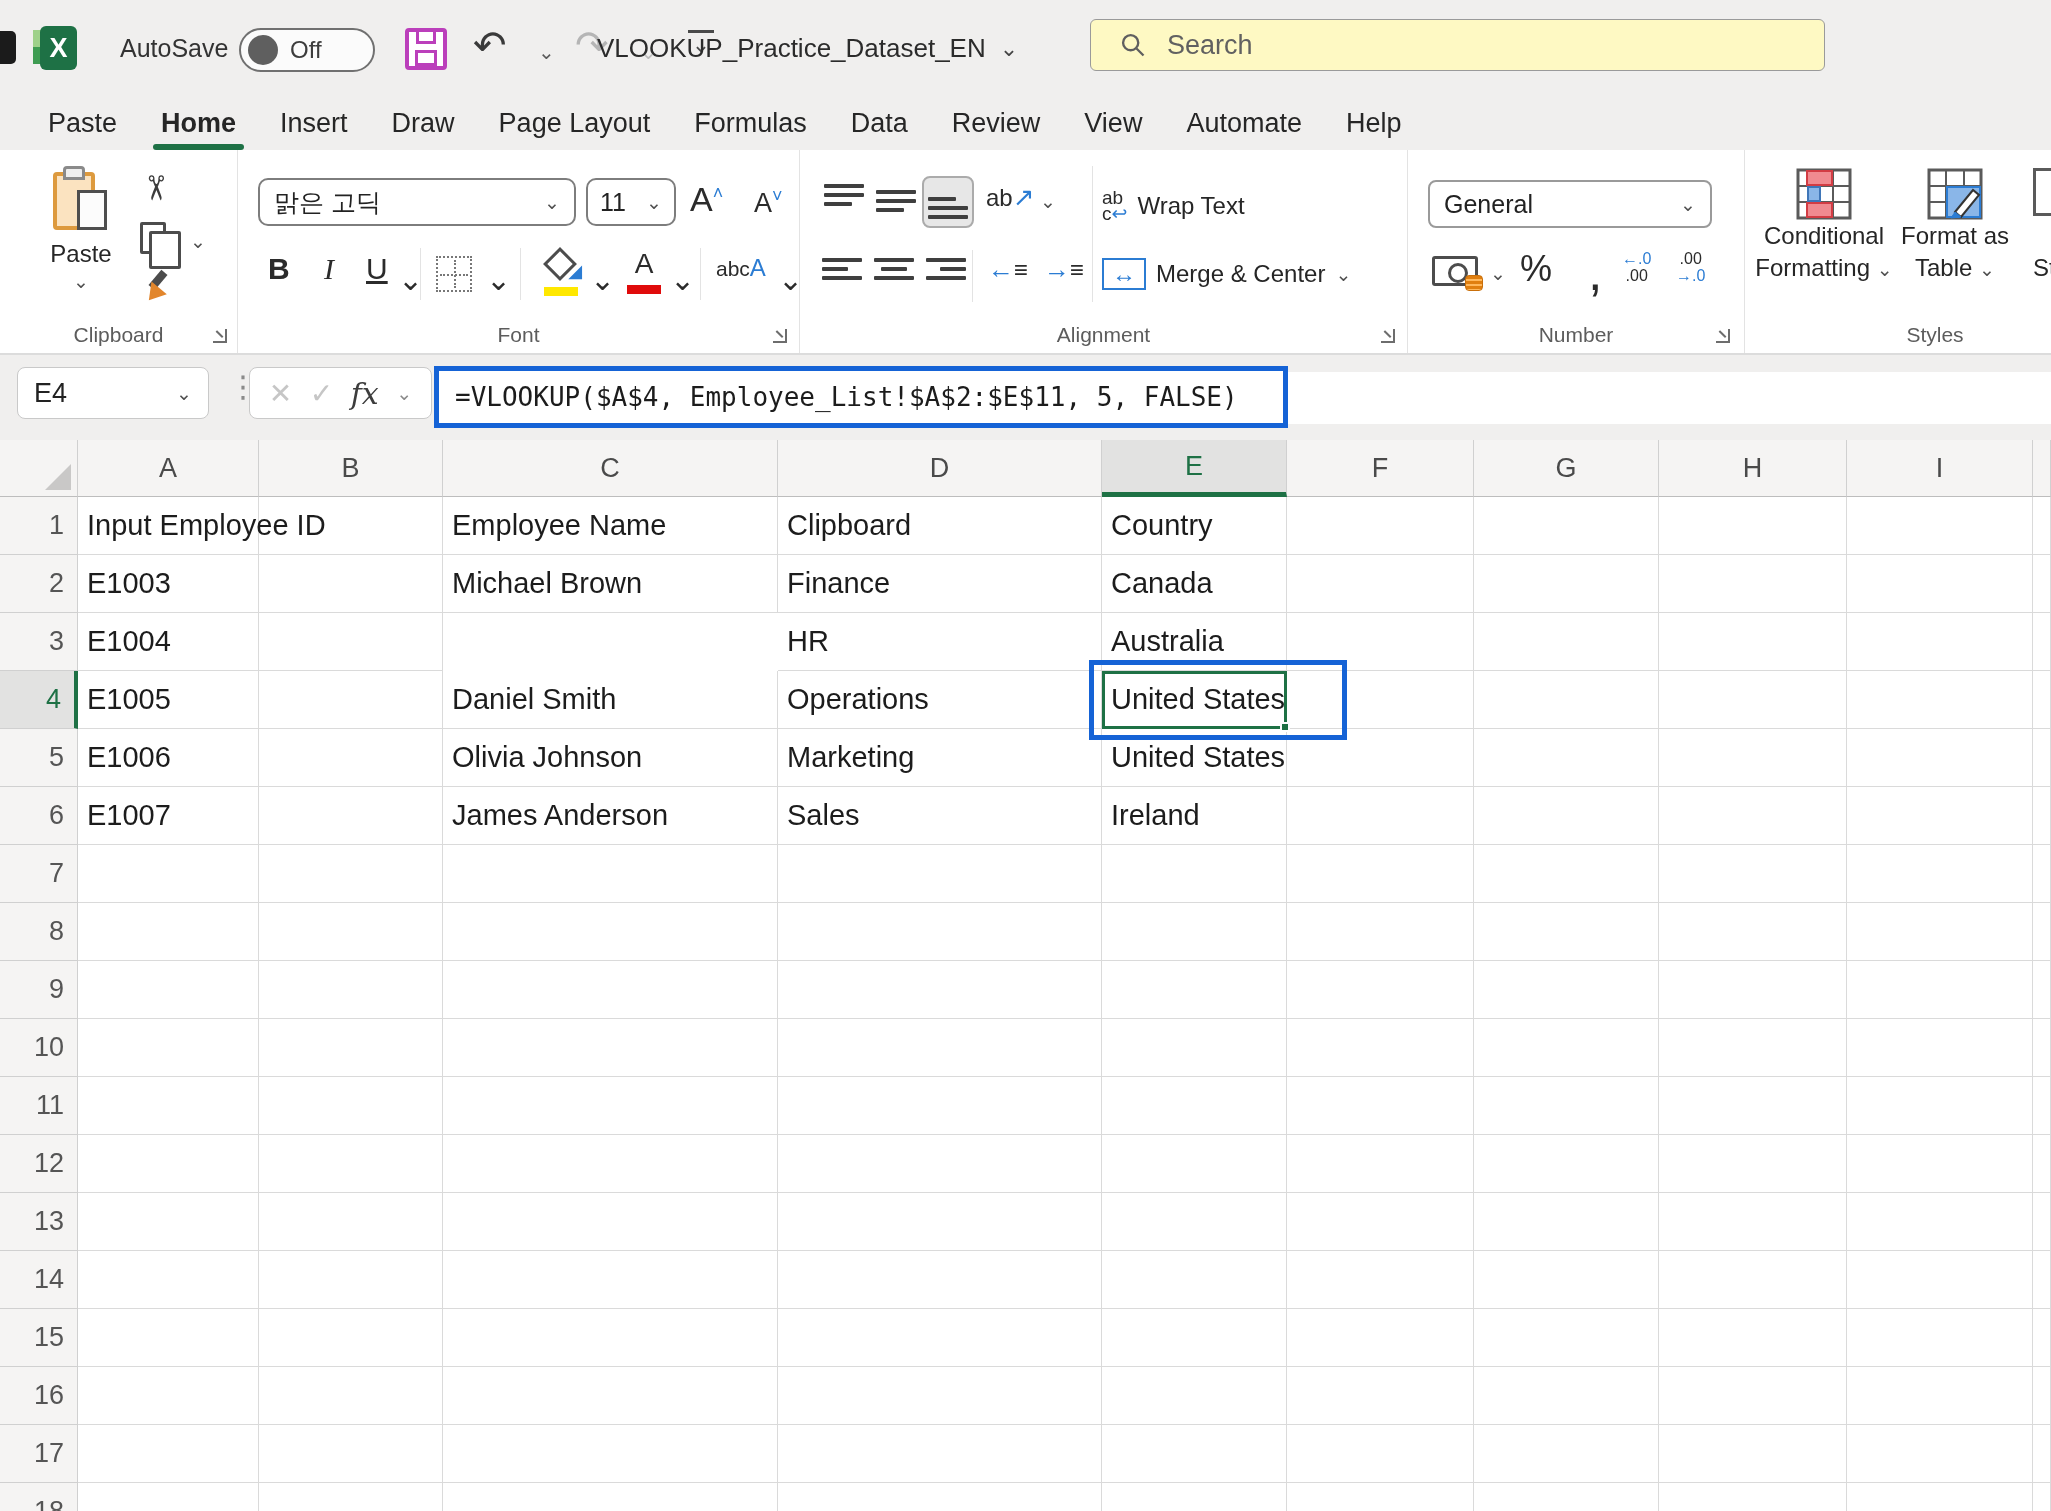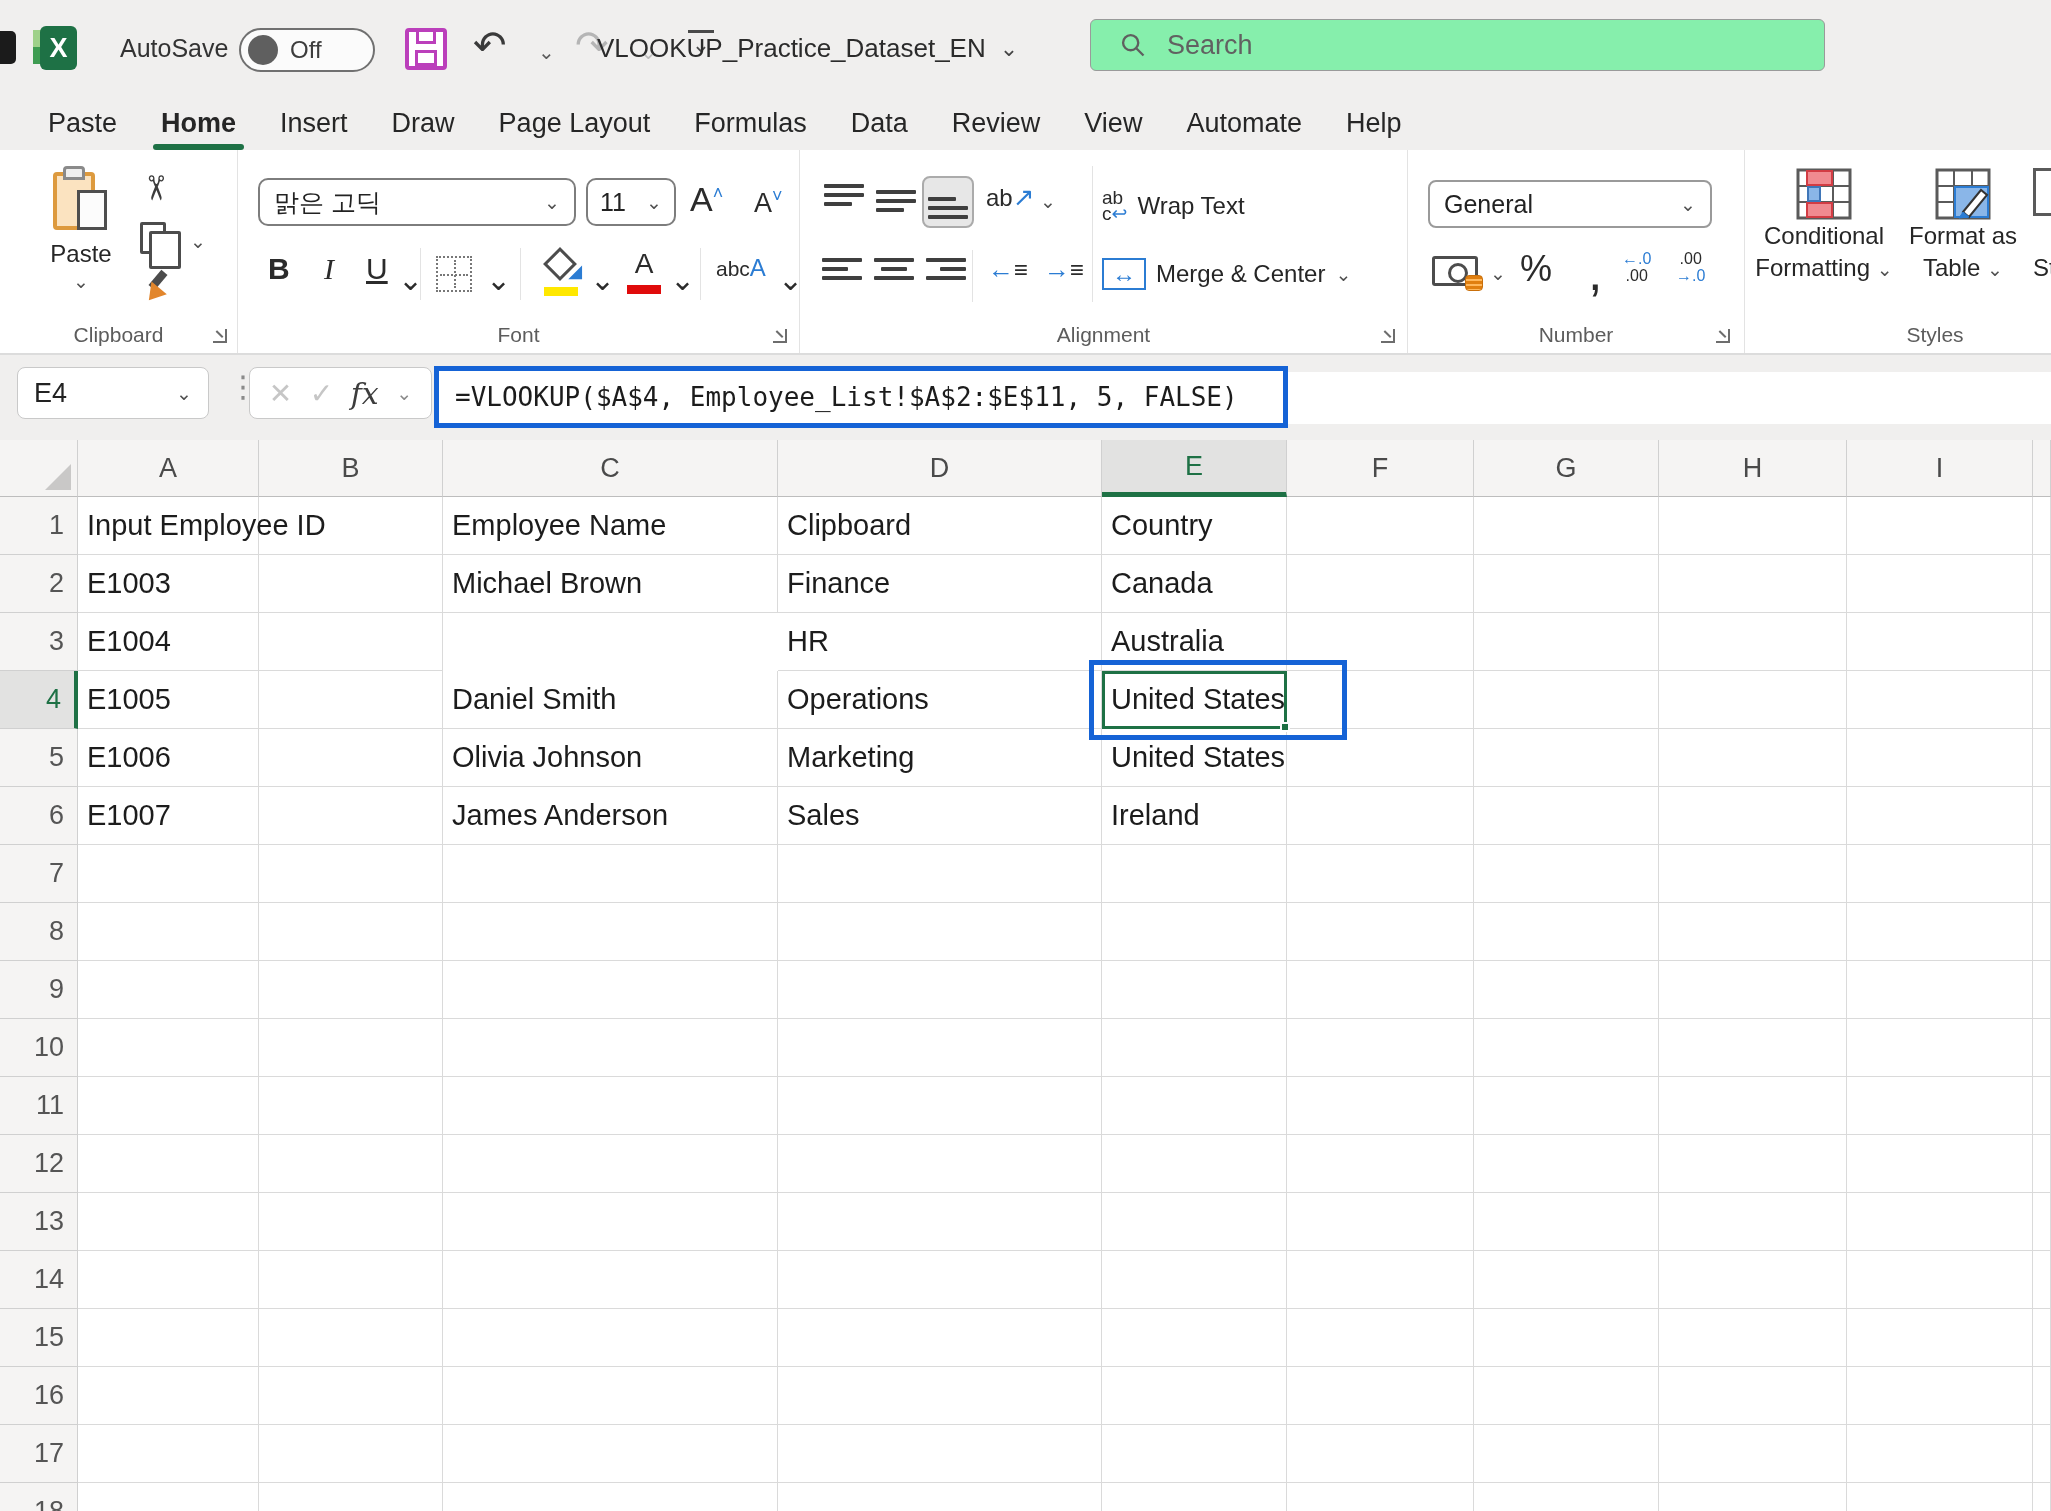--- a/index.html
+++ b/index.html
@@ -22,21 +22,21 @@
   .toggle .state { margin-left:12px; font-size:24px; color:#3d3d3d; }
   .save-icon { position:absolute; left:405px; top:28px; width:42px; height:42px; border:4px solid #bb3fbb; border-radius:4px; background:#fff;}
   .save-icon .top { position:absolute; left:7px; top:0px; width:20px; height:12px; border:3px solid #bb3fbb; border-top:none; background:#fff;}
   .save-icon .bottom { position:absolute; left:6px; top:18px; width:22px; height:16px; border:3px solid #bb3fbb; background:#fff;}
   .undo-btn, .redo-btn { position:absolute; top:22px; font-size:40px; color:#3a3a3a; }
   .undo-btn { left:473px; } .redo-btn { left:575px; color:#b5b5b5; }
   .mini-chevron { position:absolute; top:40px; font-size:20px; color:#5a5a5a; }
   .qat-chevron { position:absolute; left:688px; top:30px; width:26px; text-align:center; font-size:22px; color:#4a4a4a; border-top:3px solid #4a4a4a; line-height:24px; }
   .doc-title { position:absolute; left:597px; top:0; height:97px; display:flex; align-items:center; gap:14px; font-size:26px; color:#2b2b2b; }
   .doc-title .chev { font-size:22px; color:#444; }
-  .search-box { position:absolute; left:1090px; top:19px; width:735px; height:52px; background:#86efac; border:1px solid #9a9a9a;
+  .search-box { position:absolute; left:1090px; top:19px; width:735px; height:52px; background:#fef9c3; border:1px solid #9a9a9a;
      border-radius:6px; display:flex; align-items:center; padding-left:28px; gap:20px; }
   .search-box svg { flex:0 0 auto; }
   .search-box input { border:none; outline:none; background:transparent; font-size:27px; color:#444;
      font-family:"Liberation Sans", sans-serif; width:600px; }
   .search-box input::placeholder { color:#616161; }
 
   
   .tabbar { position:absolute; left:0; top:97px; width:2051px; height:53px; background:#f0efee; display:flex; padding-left:26px; }
   .tabbar .tab { position:relative; padding:0 22px; display:flex; align-items:center; font-size:27px; color:#262626; cursor:default; }
   .tabbar .tab.active { font-weight:bold; }
@@ -137,21 +137,21 @@
   .comma { position:absolute; left:180px; top:-6px; font-size:52px; color:#2b2b2b; }
   .decbtn { position:absolute; top:2px; font-size:16px; line-height:17px; color:#2b2b2b; text-align:center; }
   .decbtn .blue { color:#2b7cd3; }
   .dec-inc { left:214px; } .dec-dec { left:268px; }
 
   
   .g-styles { left:1745px; width:306px; }
   .style-btn { position:absolute; top:18px; display:flex; flex-direction:column; align-items:center; }
   .style-btn .l1, .style-btn .l2 { font-size:24px; color:#262626; line-height:32px; }
   .cf-btn { left:8px; width:142px; }
-  .fat-btn { left:152px; width:132px; }
+  .fat-btn { left:144px; width:132px; }
   .sty-partial { position:absolute; left:288px; top:18px; width:18px; overflow:hidden; display:flex; flex-direction:column; align-items:flex-start; }
   .sty-partial .mini-grid { width:40px; height:48px; border:3px solid #5a5a5a; background:linear-gradient(#fff,#fff); }
   .sty-partial .l2 { font-size:24px; color:#262626; margin-top:38px; }
 
   
   .formulabar { position:absolute; left:0; top:355px; width:2051px; height:85px; background:#f0efee; }
   .namebox { position:absolute; left:17px; top:12px; width:192px; height:52px; background:#fff; border:1px solid #c9c9c9; border-radius:8px;
      display:flex; align-items:center; padding:0 16px; font-size:27px; color:#222; }
   .namebox .chev { margin-left:auto; }
   .fb-dots { position:absolute; left:228px; top:14px; font-size:30px; color:#8a8a8a; }

